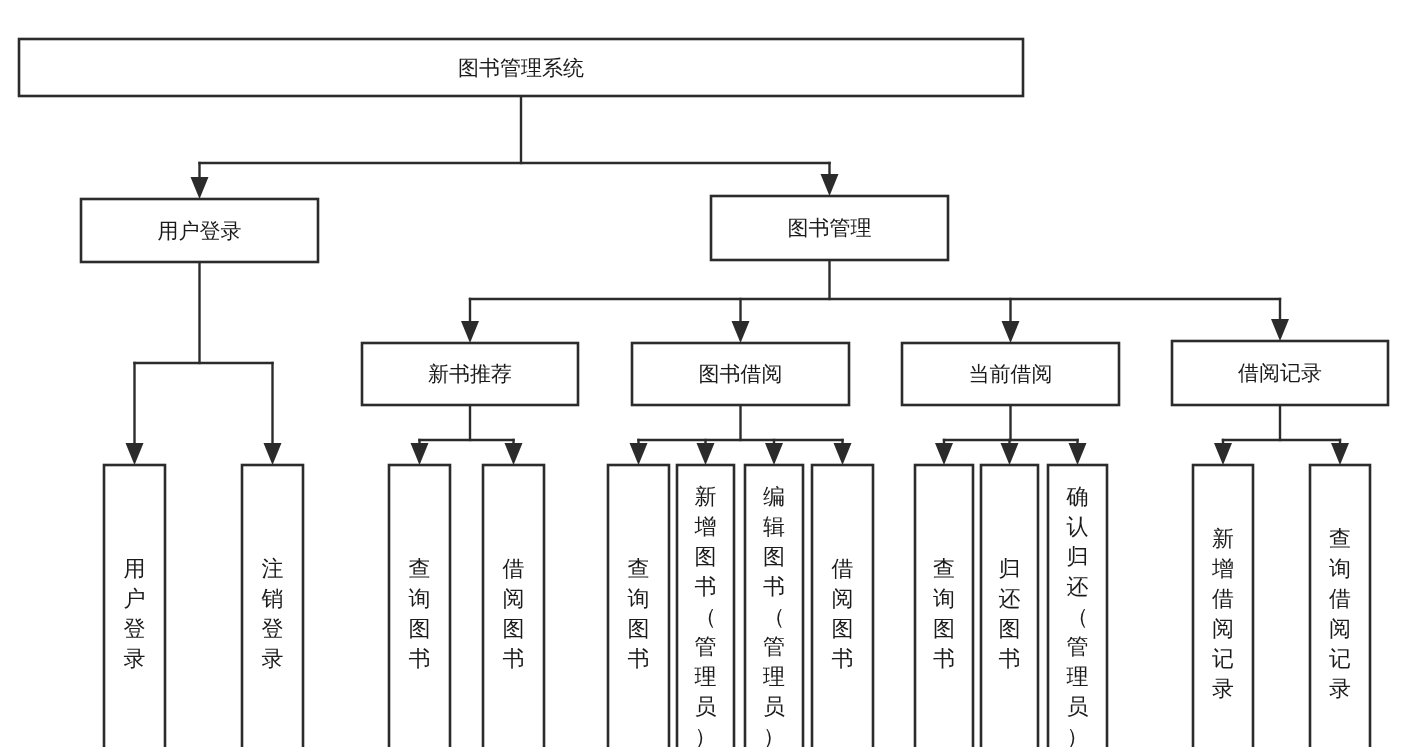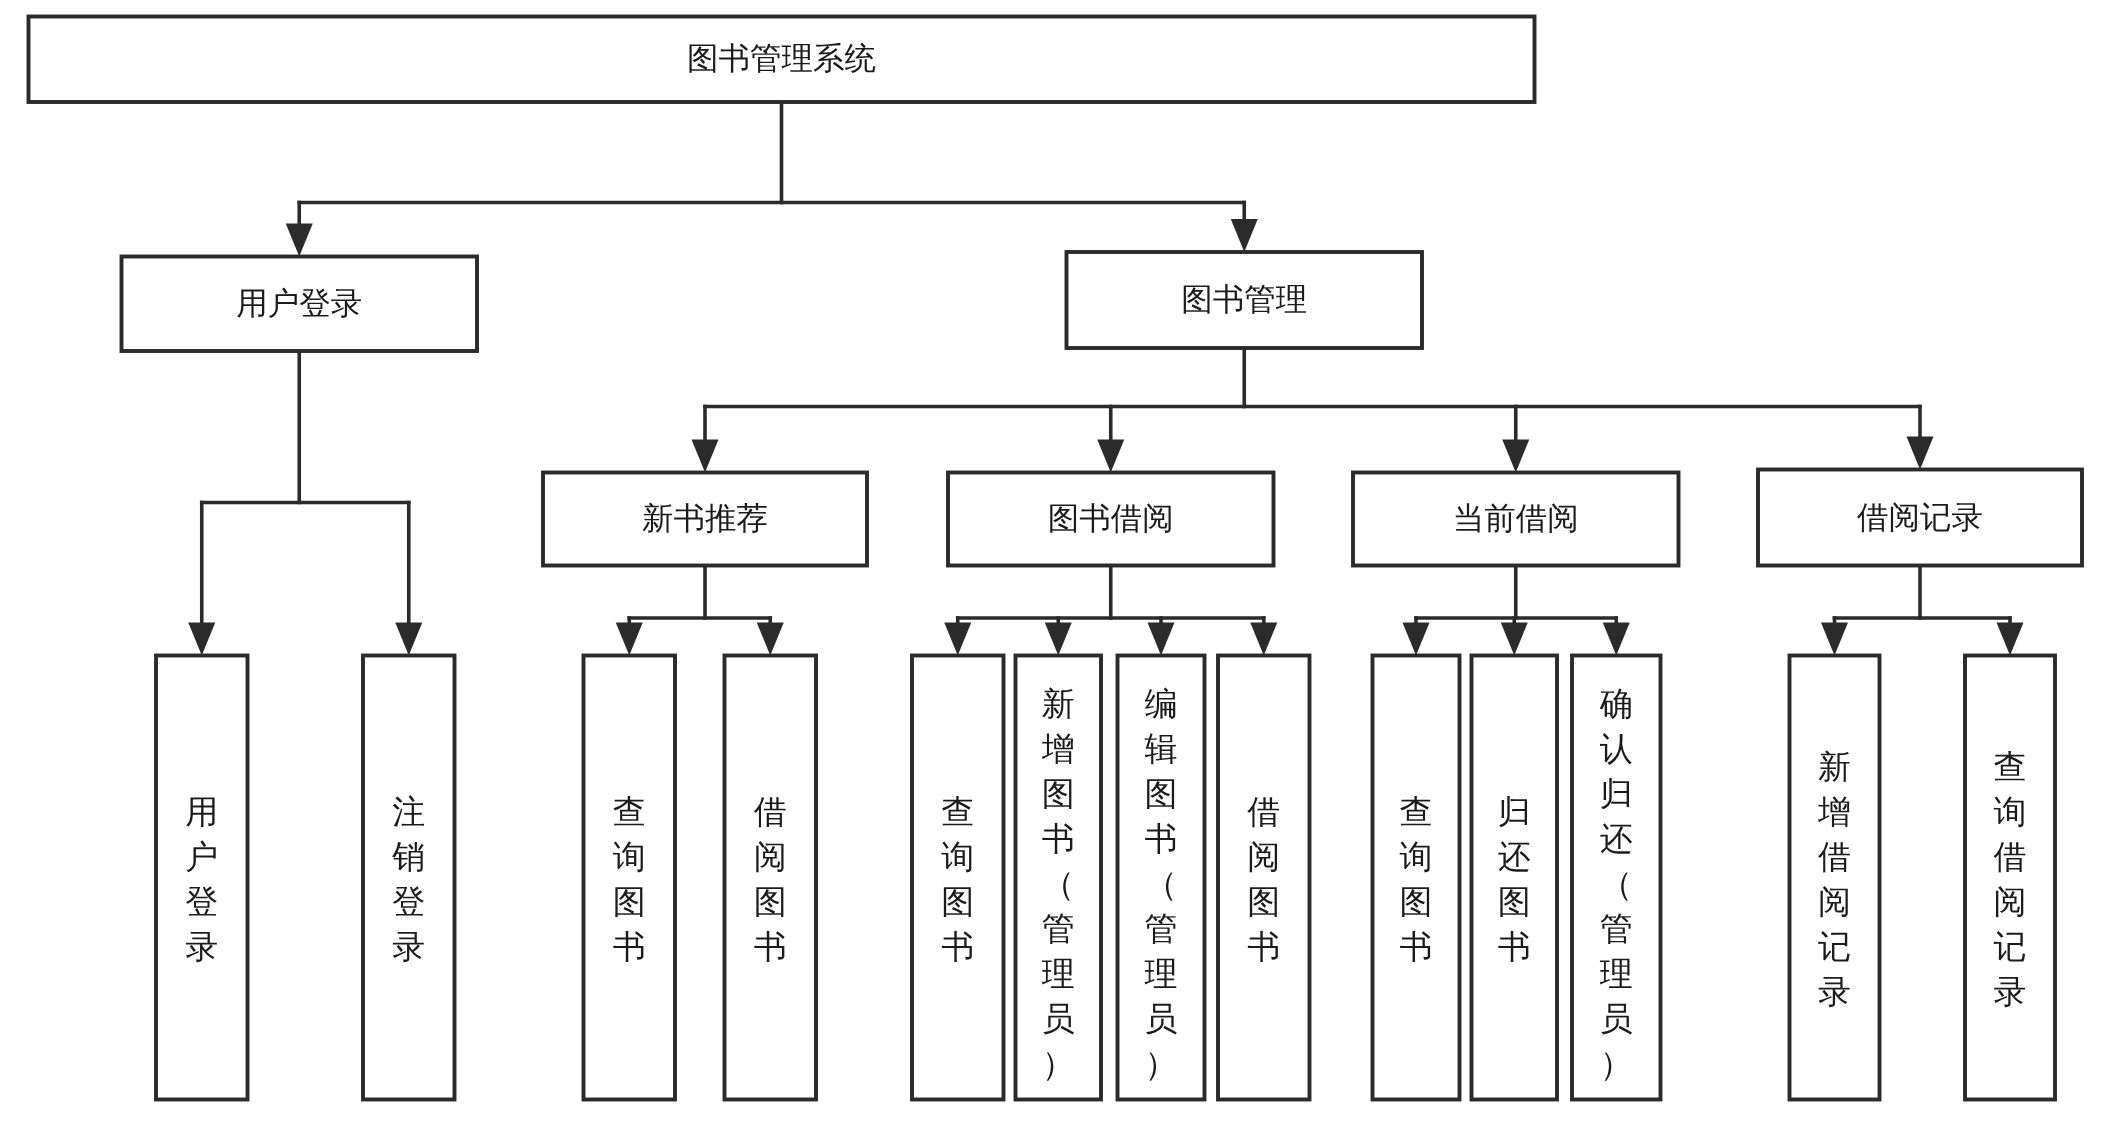--- a/index.html
+++ b/index.html
@@ -11,20 +11,21 @@
     width: 1405px;
     height: 747px;
     font-family: "DejaVu Sans", "Liberation Sans", sans-serif;
     overflow: hidden;
     position: relative;
   }
   #diagram-root {
     position: relative;
     width: 1405px;
     height: 693px;
+    margin-top: 28px;
   }
   svg#tree-svg {
     position: absolute;
     top: 0;
     left: 0;
     width: 1405px;
     height: 747px;
     display: block;
   }
   .node-box {

